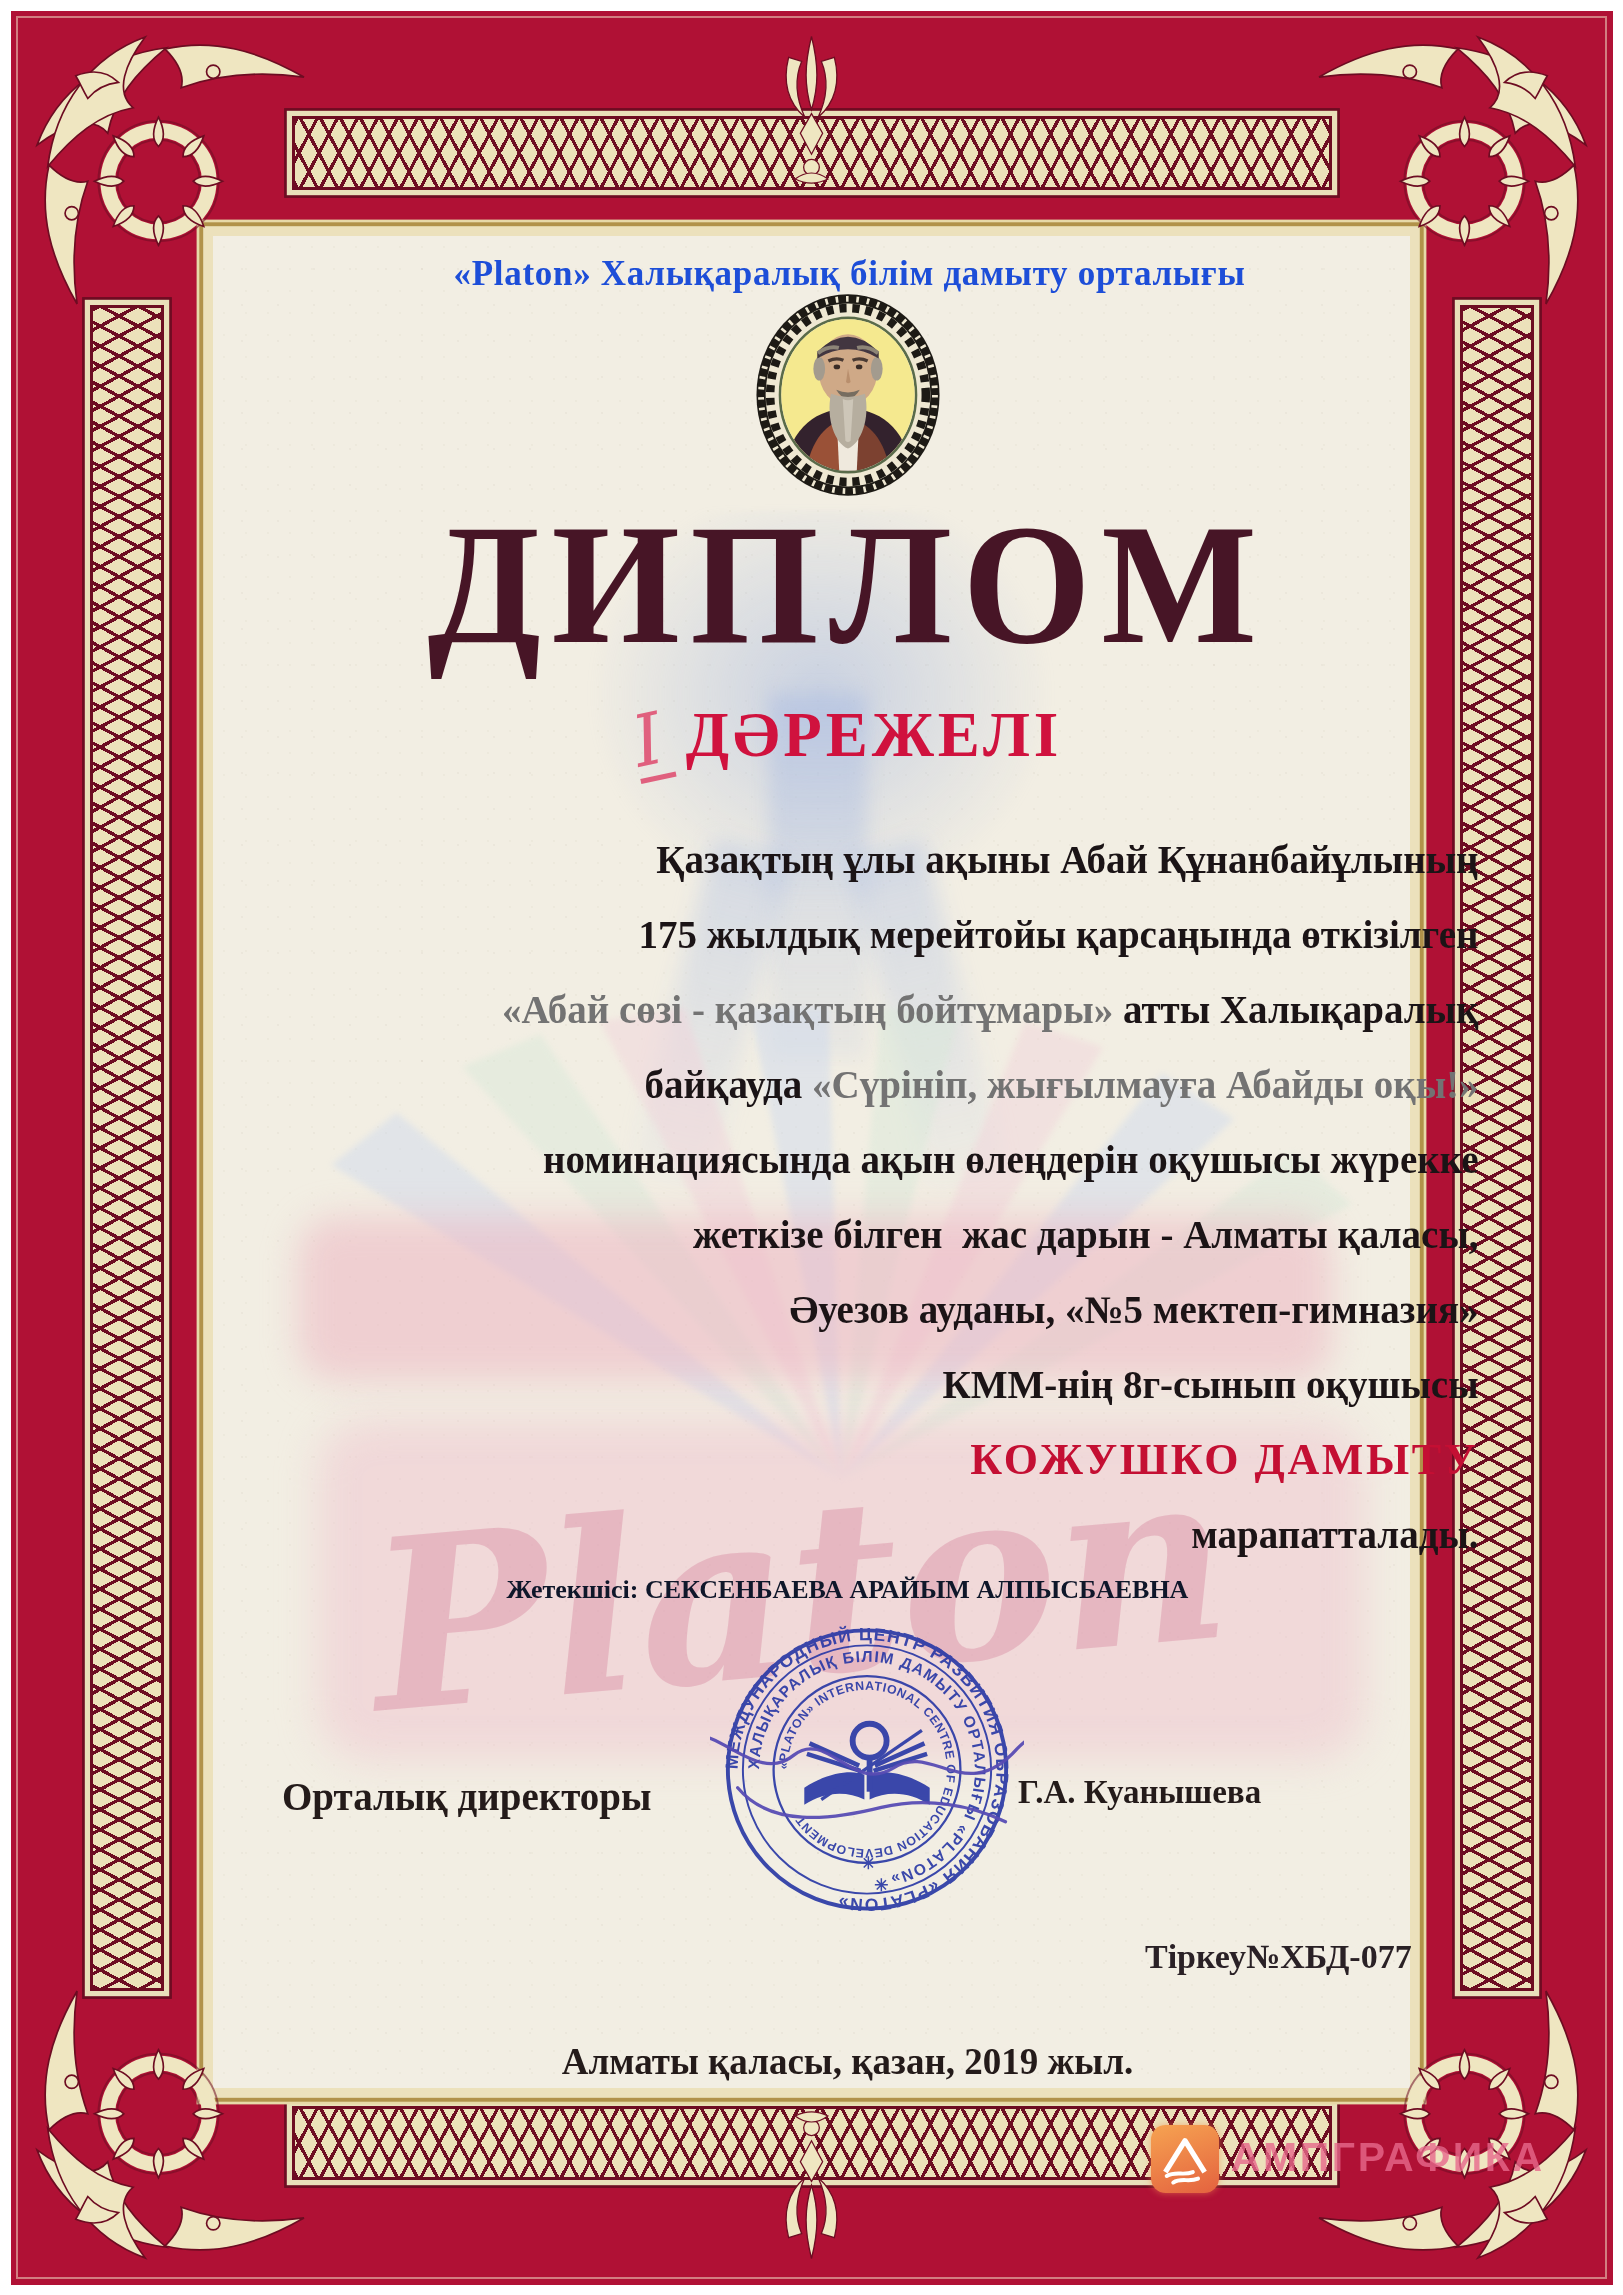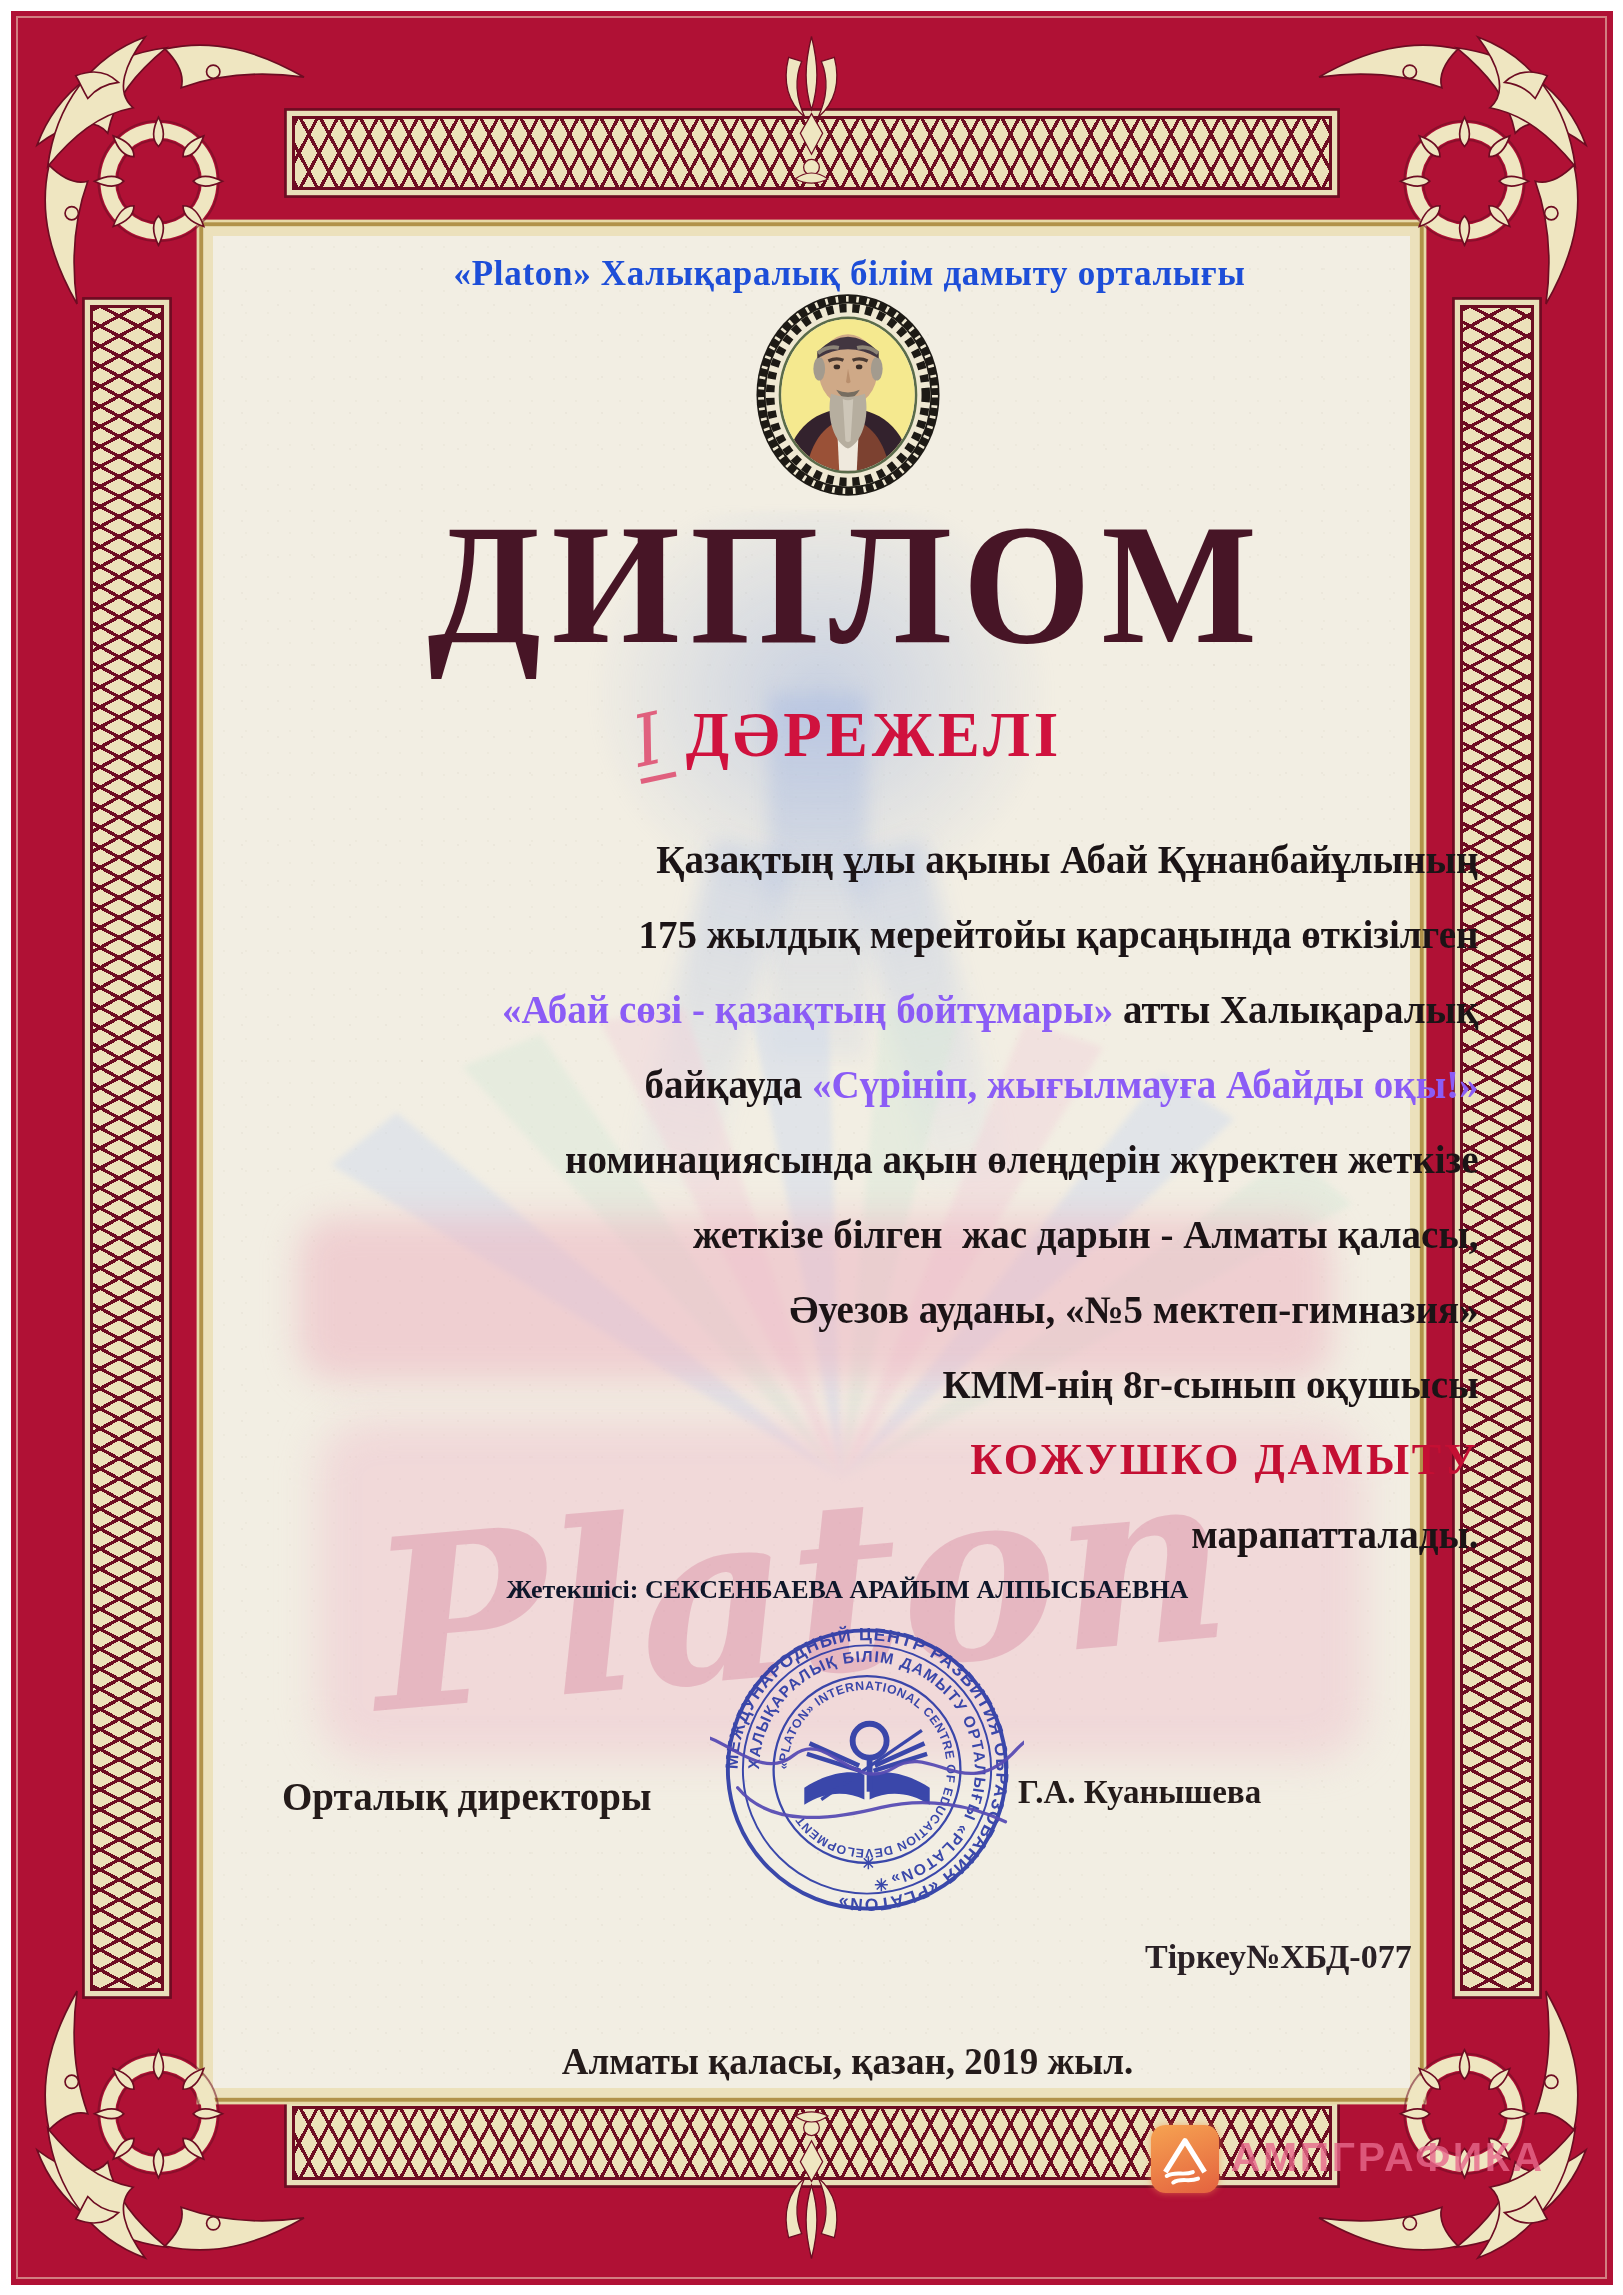--- a/index.html
+++ b/index.html
@@ -50,21 +50,21 @@
   .org{position:absolute;left:4px;right:0;top:254px;font-size:35px;font-weight:700;color:#1d4ed8;letter-spacing:0.7px;}
   .portrait{position:absolute;left:50%;top:293px;margin-left:-93px;width:186px;height:204px;}
   .title{position:absolute;left:0;right:0;top:502px;font-size:165px;line-height:1;font-weight:700;color:#471526;letter-spacing:10.5px;transform:scaleY(1.04);}
   .degree{position:absolute;left:0;right:0;top:704px;}
   .deg-num{display:inline-block;font-family:"DejaVu Serif",serif;font-style:italic;font-size:71px;line-height:1;color:#e0607e;border-bottom:5.2px solid #e0607e;padding:0 6.5px 1.3px 1.3px;transform:rotate(-12deg);margin-right:17px;vertical-align:-7.9px;}
   .deg-word{display:inline-block;font-size:63px;line-height:1;font-weight:700;color:#d0123e;letter-spacing:3.9px;}
   .body-lines{position:absolute;left:-19.6px;right:-19.6px;top:822px;text-align:right;}
   .body-line{height:75px;line-height:75px;font-size:39px;font-weight:700;white-space:nowrap;}
   .body-line span{white-space:pre;}
   .seg-black{color:#1b1416;}
-  .seg-red{color:#8b5cf6;}
+  .seg-red{color:#737373;}
   .seg-name{color:#c40f33;font-size:44px;letter-spacing:2.6px;}
   .supervisor{position:absolute;left:-26px;right:-26px;top:1575px;font-size:26px;font-weight:700;color:#0f172a;}
   .director-label{position:absolute;left:46px;top:1774px;font-size:39px;font-weight:700;color:#241b1a;}
   .director-name{position:absolute;left:782px;top:1774px;font-size:33px;font-weight:700;color:#241b1a;}
   .registration{position:absolute;left:909px;top:1938px;font-size:34px;font-weight:700;color:#2a2126;}
   .footer-line{position:absolute;left:0;right:0;top:2032px;font-size:37px;font-weight:700;color:#241b1a;margin-top:8px;}
 
   .stamp{position:absolute;left:710px;top:1616px;width:314px;height:307px;z-index:5;opacity:.92;}
 
   .printer{position:absolute;left:1151px;top:2125px;z-index:6;display:flex;align-items:flex-start;}
@@ -204,21 +204,21 @@
 
     <div class="degree">
       <span class="deg-num">I</span><span class="deg-word">ДӘРЕЖЕЛІ</span>
     </div>
 
     <div class="body-lines">
         <div class="body-line"><span class="seg-black">Қазақтың ұлы ақыны Абай Құнанбайұлының</span></div>
         <div class="body-line"><span class="seg-black">175 жылдық мерейтойы қарсаңында өткізілген</span></div>
         <div class="body-line"><span class="seg-red">«Абай сөзі - қазақтың бойтұмары»</span><span class="seg-black"> атты Халықаралық</span></div>
         <div class="body-line"><span class="seg-black">байқауда </span><span class="seg-red">«Сүрініп, жығылмауға Абайды оқы!»</span></div>
-        <div class="body-line"><span class="seg-black">номинациясында ақын өлеңдерін жүректен жеткізе</span></div>
+        <div class="body-line"><span class="seg-black">номинациясында ақын өлеңдерін оқушысы жүрекке</span></div>
         <div class="body-line"><span class="seg-black">жеткізе білген  жас дарын - Алматы қаласы,</span></div>
         <div class="body-line"><span class="seg-black">Әуезов ауданы, «№5 мектеп-гимназия»</span></div>
         <div class="body-line"><span class="seg-black">КММ-нің 8г-сынып оқушысы</span></div>
         <div class="body-line"><span class="seg-name">КОЖУШКО ДАМЫТУ</span></div>
         <div class="body-line"><span class="seg-black">марапатталады.</span></div>
       </div>
 
     <div class="supervisor">Жетекшісі: СЕКСЕНБАЕВА АРАЙЫМ АЛПЫСБАЕВНА</div>
 
     <div class="director-label">Орталық директоры</div>

